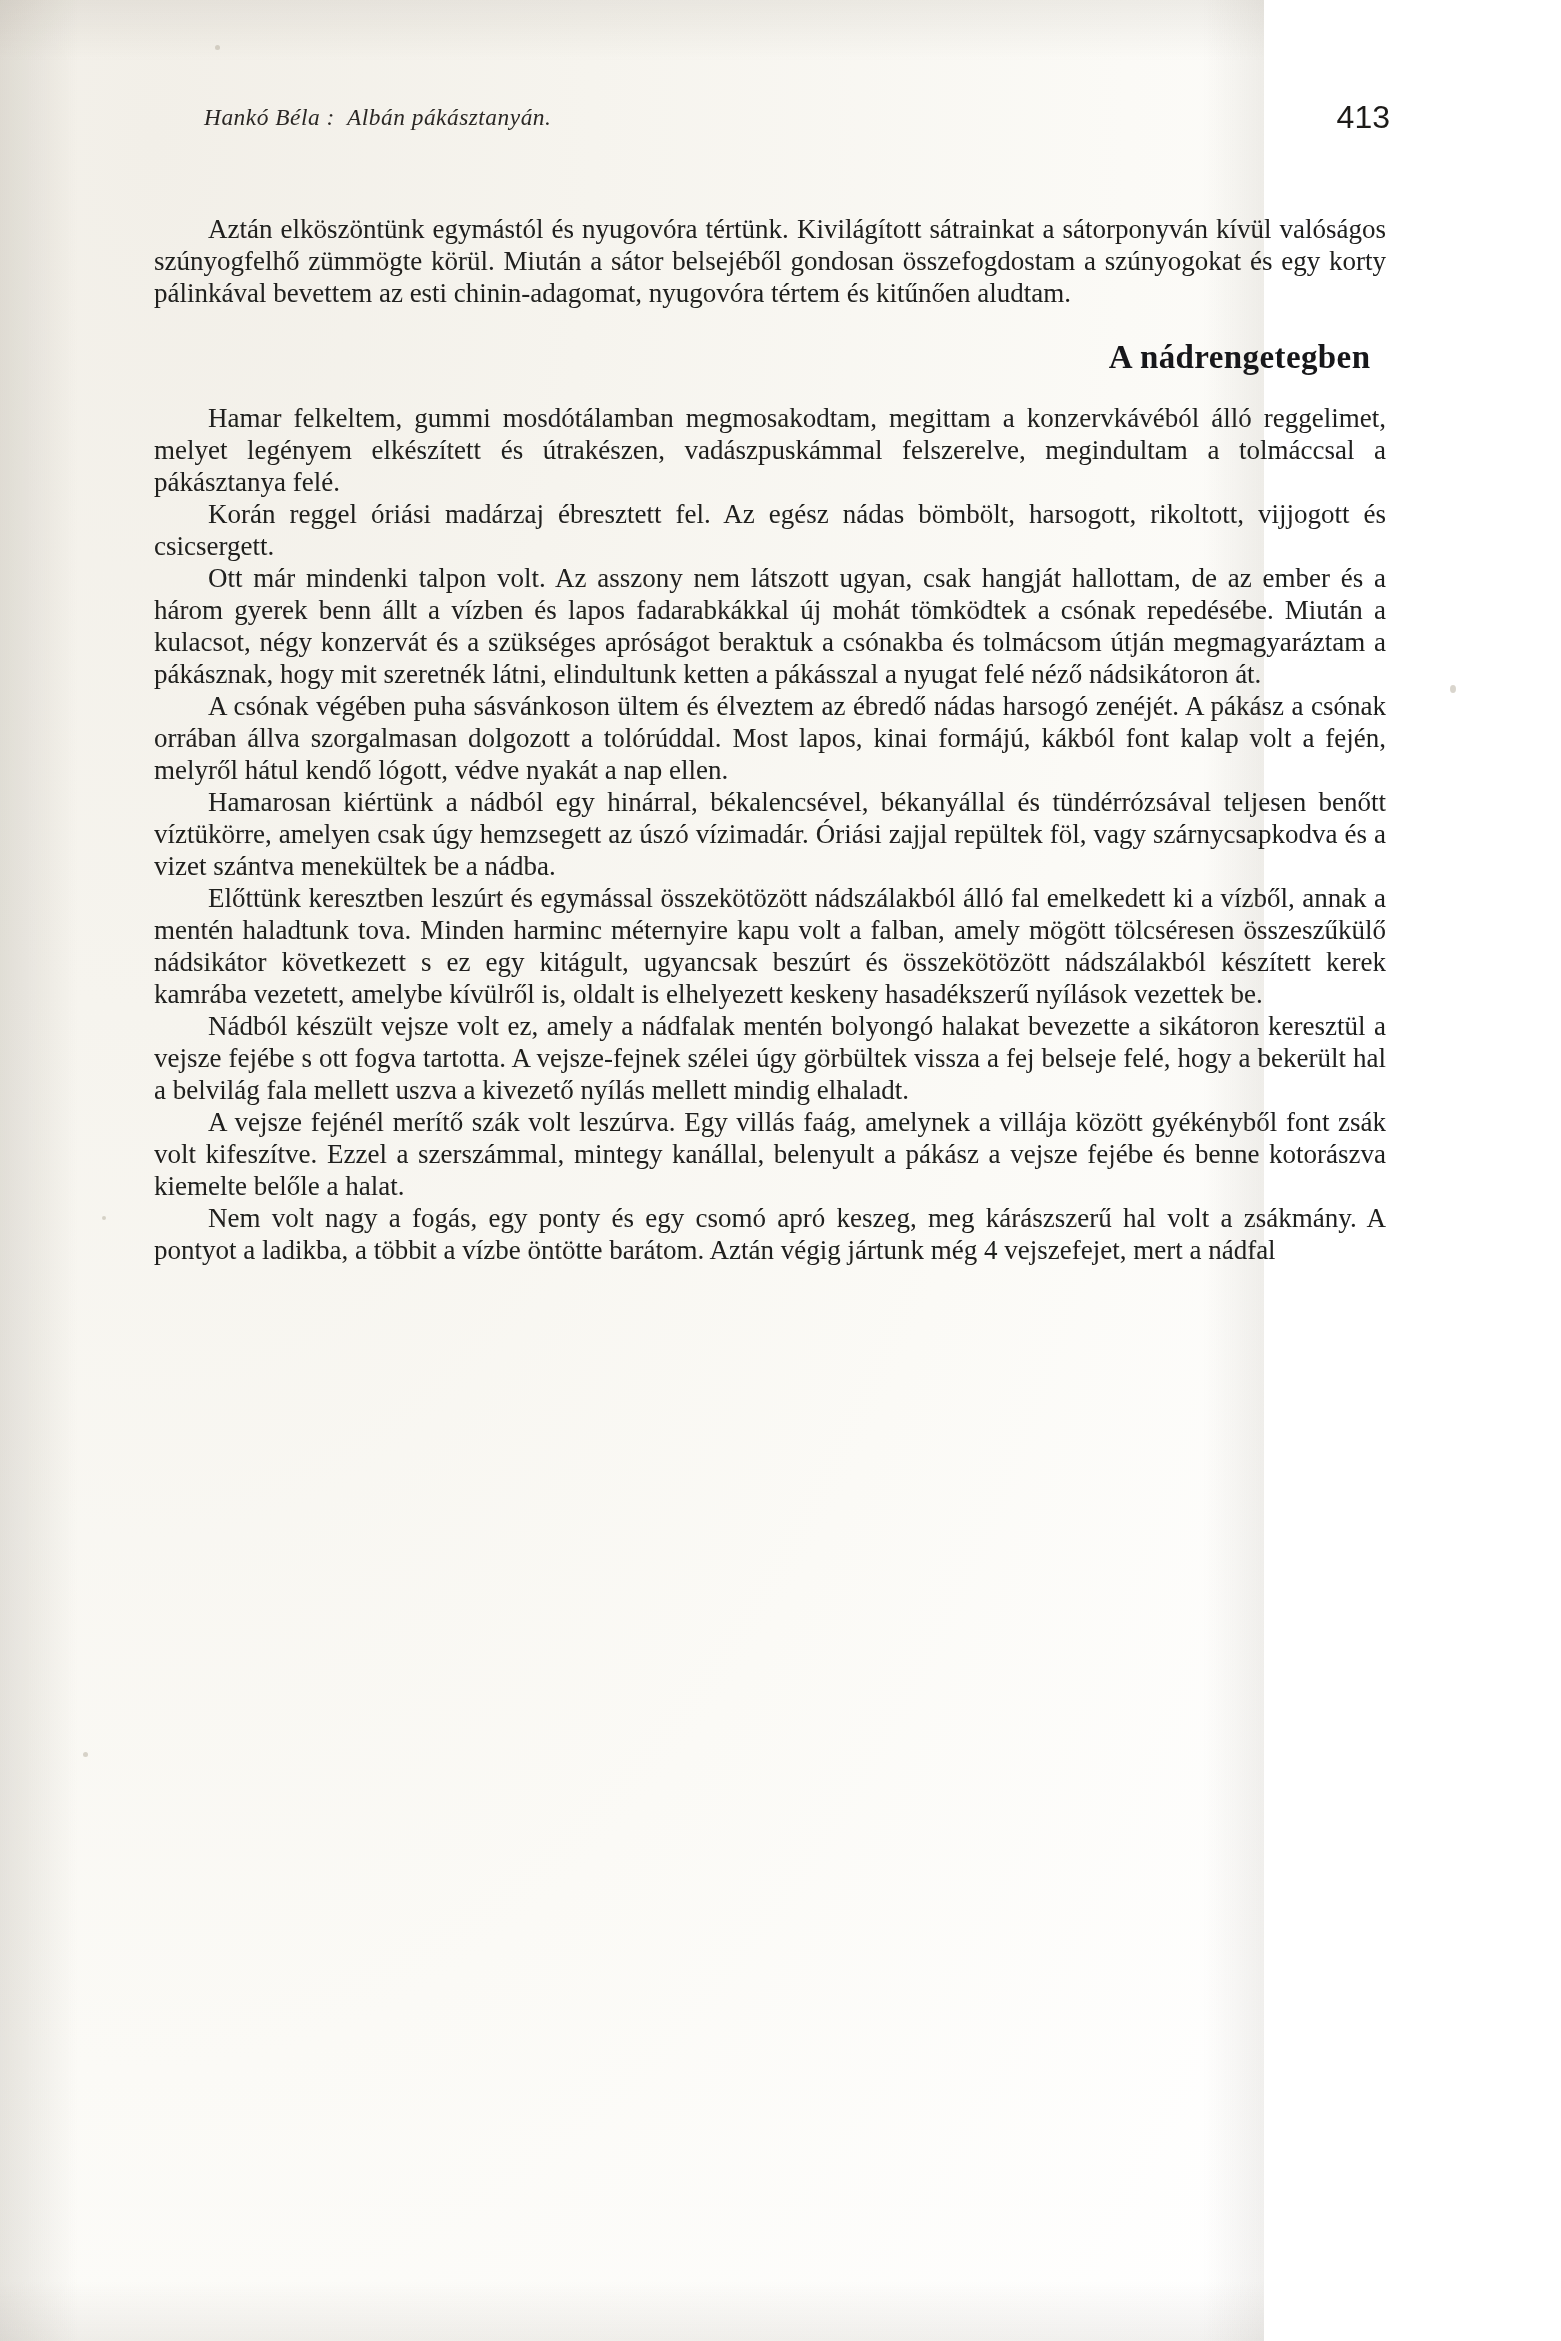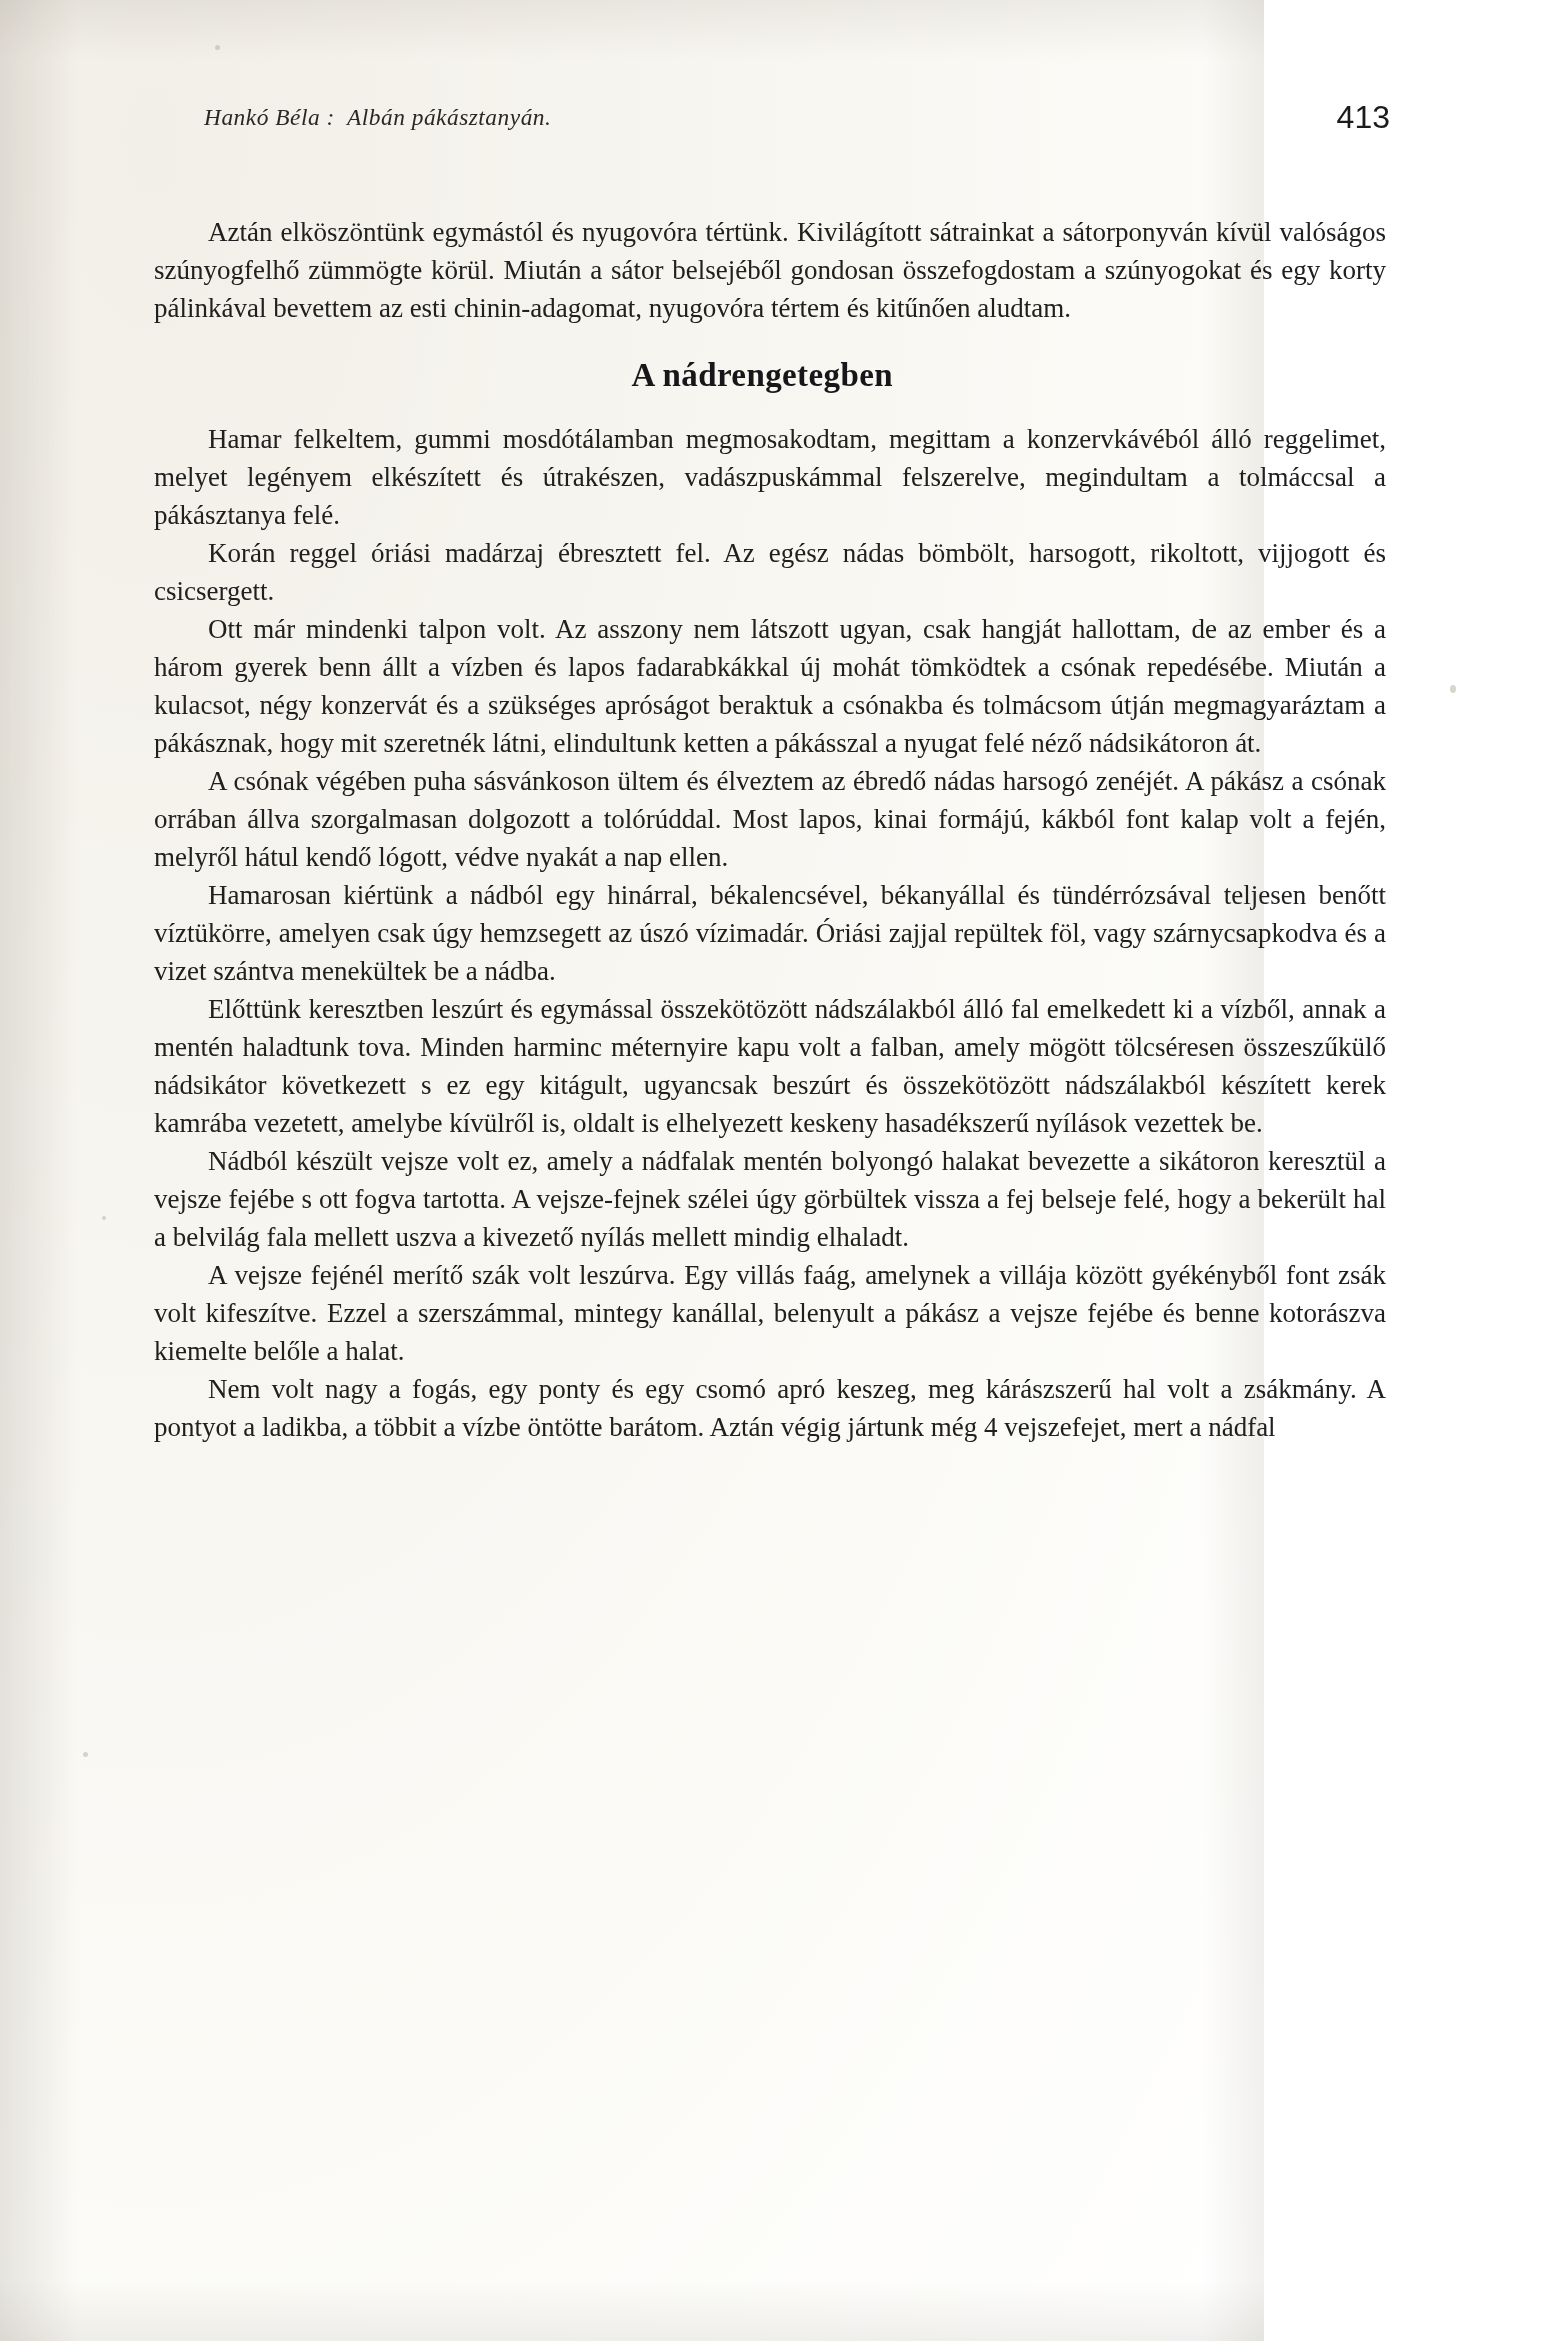--- a/index.html
+++ b/index.html
@@ -64,30 +64,30 @@
     font-size: 32px;
     color: #1d1b19;
   }
   .body-text {
     width: 1232px;
     margin: 0 0 0 26px;
   }
   p {
     margin: 0;
     font-size: 27px;
-    line-height: 38px;
+    line-height: 32px;
     text-align: justify;
     text-justify: inter-word;
     text-indent: 54px;
     color: #20201e;
     -webkit-font-smoothing: none;
   }
   .section-heading {
     margin: 29.5px 0 26px 0;
-    text-align: center;
+    text-align: right;
     padding-right: 15.6px;
     font-family: "Liberation Serif", serif;
     font-weight: bold;
     font-size: 33px;
     letter-spacing: 0.4px;
     color: #17171a;
   }
   .para-block { margin-bottom: 0; }
   .speck {
     position: absolute;

